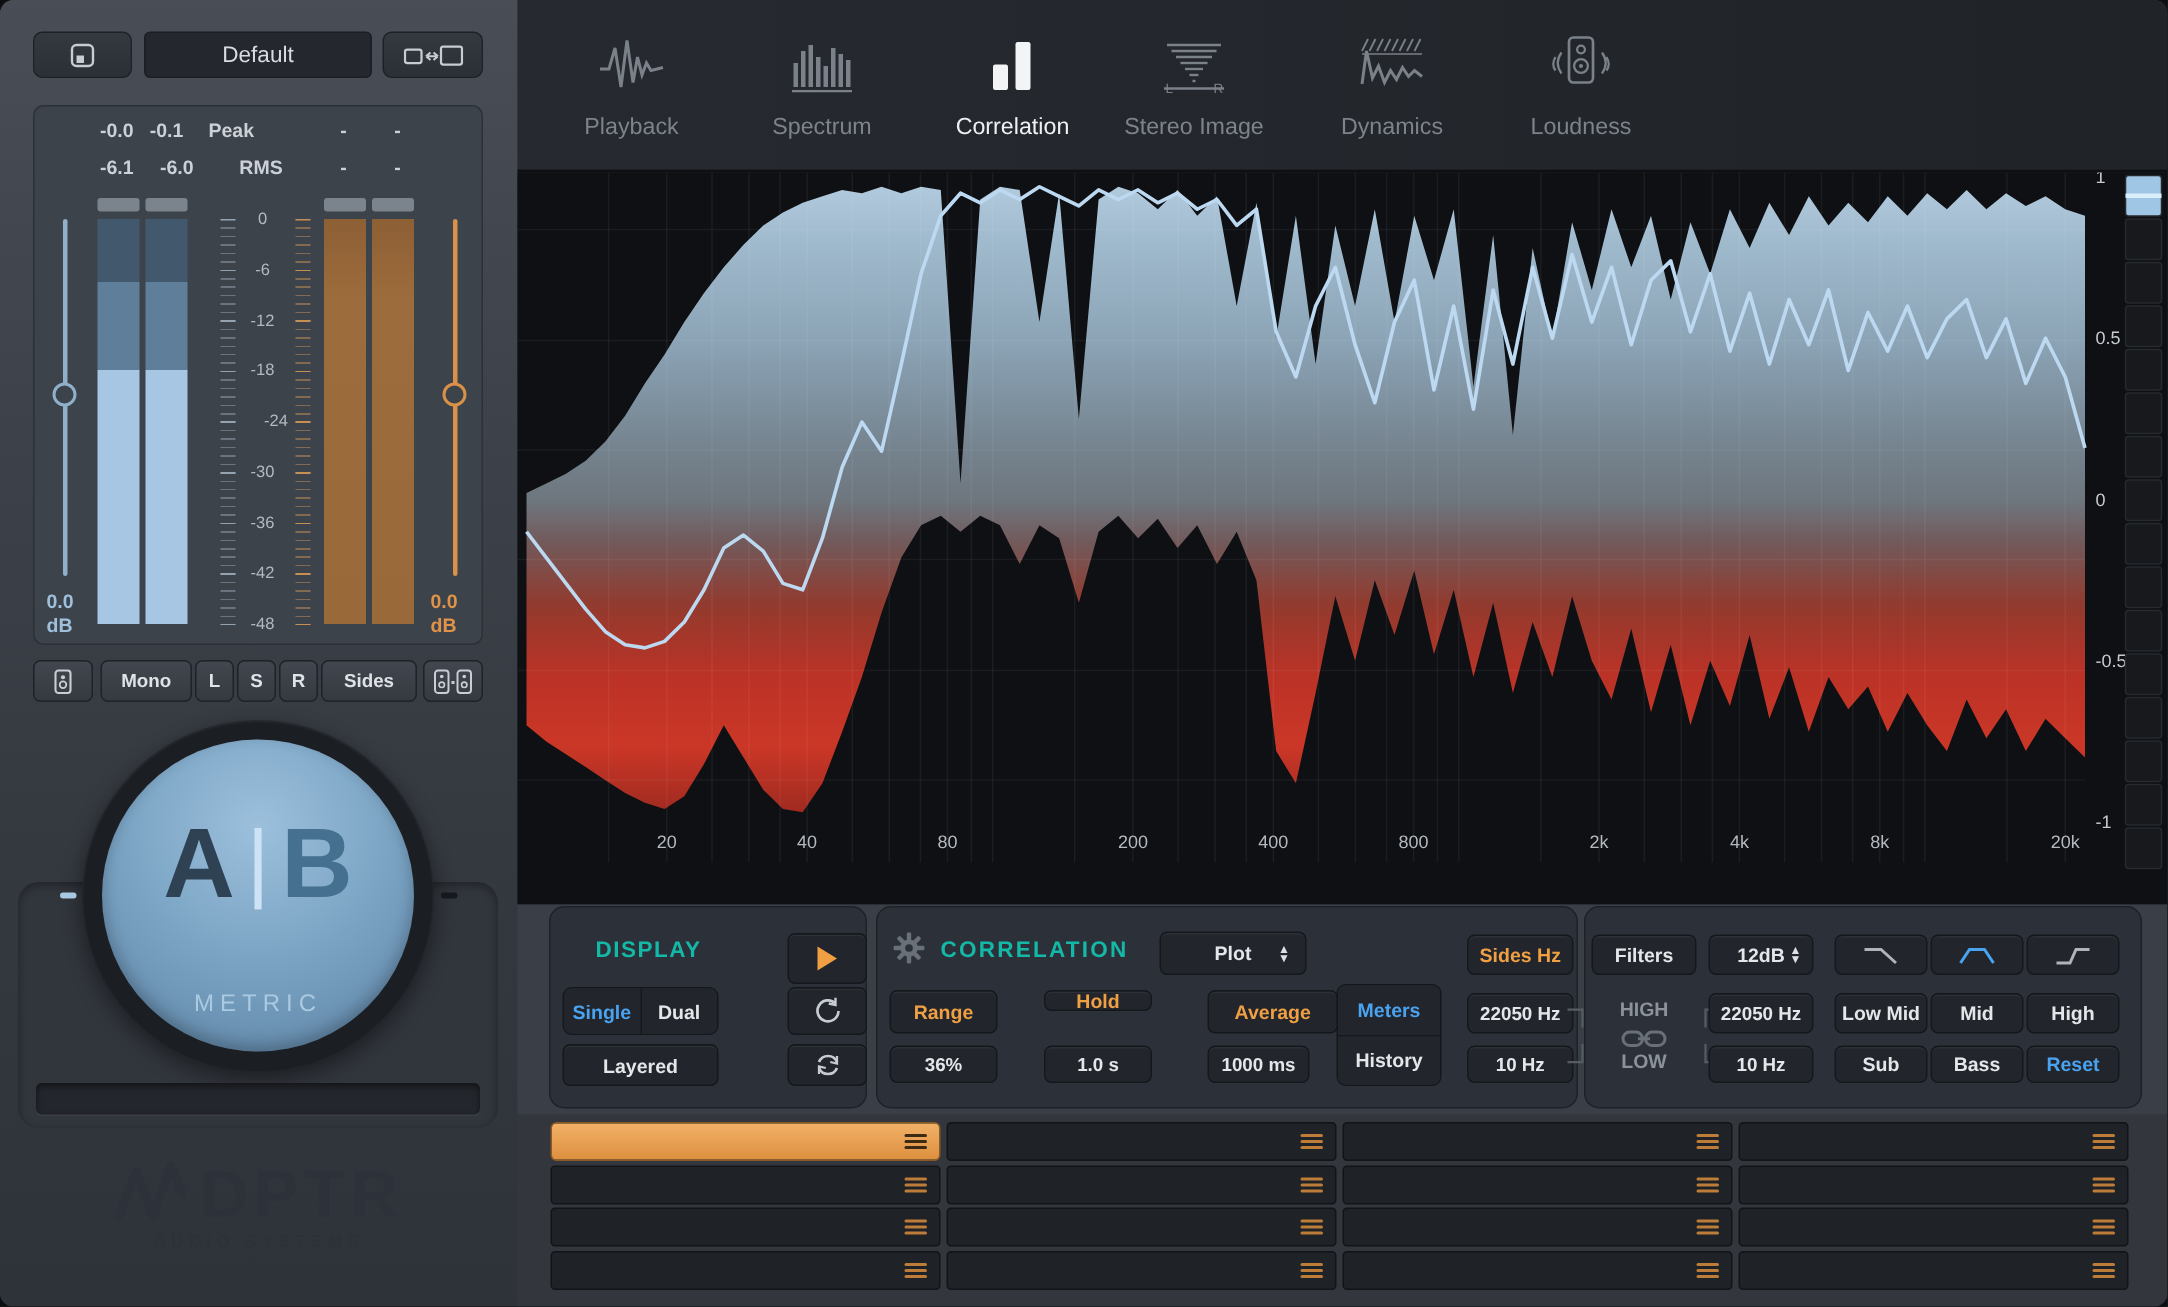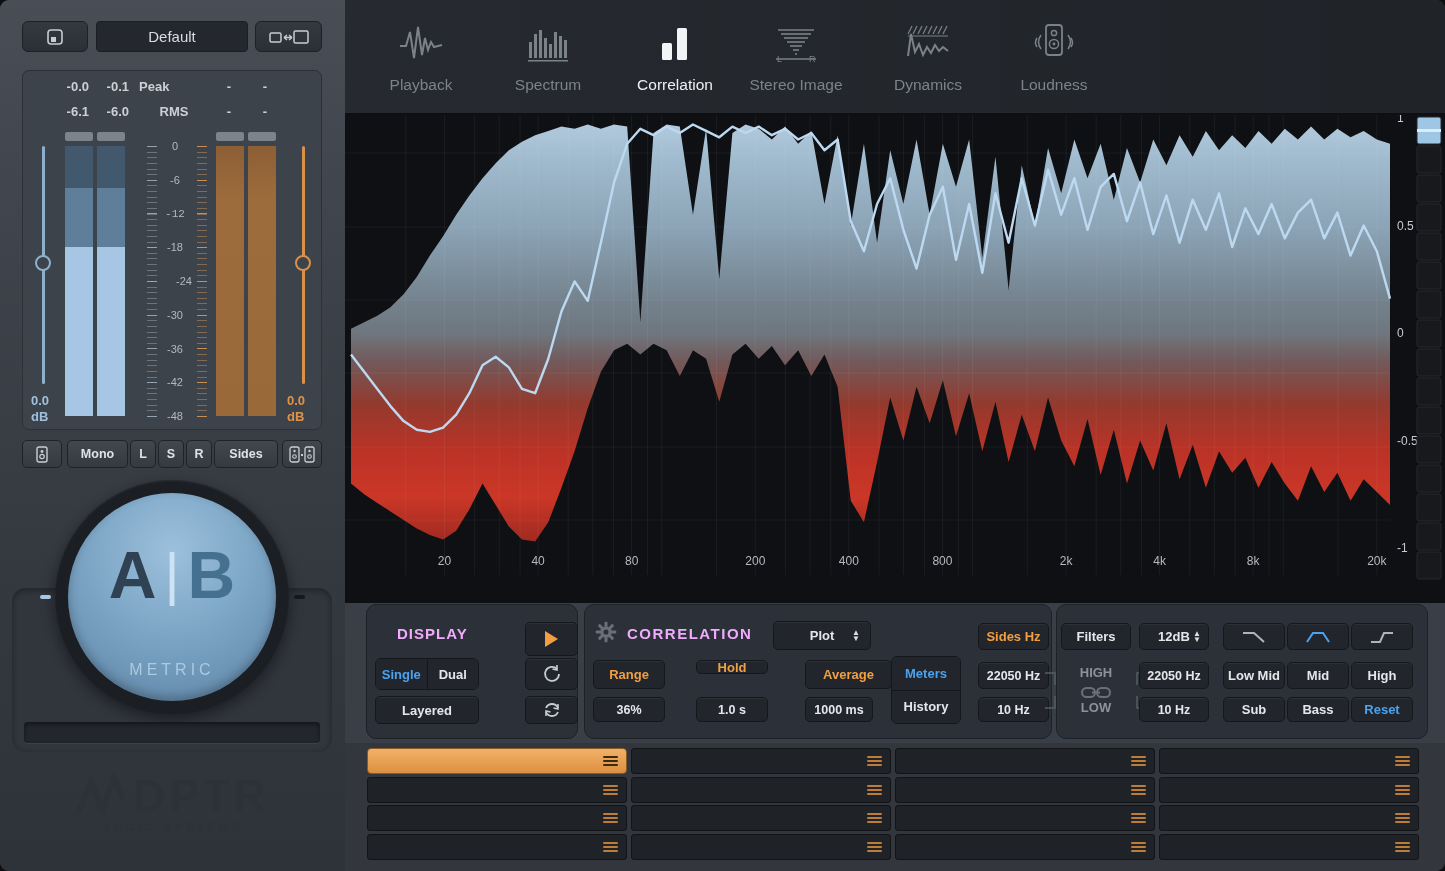--- a/index.html
+++ b/index.html
@@ -42,21 +42,21 @@
   #nav{position:absolute;left:345px;top:0;width:1100px;height:115px;background:linear-gradient(90deg,#26292f,#202328);border-bottom:2px solid #0d0f12;}
   .nav-item{position:absolute;top:18px;width:120px;height:86px;text-align:center;color:#7d838b;}
   .nav-item .nlabel{position:absolute;left:0;top:58px;width:100%;font-size:15.5px;}
   .nav-item .nicon{position:absolute;left:38px;top:4px;width:44px;height:44px;}
   .nav-item.active{color:#eef1f4;}
   
   #plot{position:absolute;left:345px;top:115px;width:1100px;height:488px;background:#0e1013;}
   
   #controls{position:absolute;left:345px;top:603px;width:1100px;height:140px;background:#3a3f47;}
   .panel{position:absolute;top:1px;height:135px;background:#2c3139;border:1px solid #1e2126;border-radius:10px;}
-  .ptitle{position:absolute;color:#f0abfc;font-weight:bold;}
+  .ptitle{position:absolute;color:#14b8a6;font-weight:bold;}
   .cbtn{position:absolute;background:#22262c;border:1px solid #14171b;border-radius:5px;color:#e4e7ea;font-size:13px;font-weight:bold;display:flex;align-items:center;justify-content:center;box-shadow:inset 0 1px 0 rgba(255,255,255,.05);}
   .cbtn.orange{color:#f0a043;}
   .cbtn.blue{color:#4aa3f0;}
   .btn-pair{position:absolute;border:1px solid #14171b;border-radius:6px;overflow:hidden;display:flex;}
   .btn-pair>div{background:#22262c;color:#e4e7ea;font-size:13px;font-weight:bold;display:flex;align-items:center;justify-content:center;}
   .btn-col{position:absolute;border:1px solid #14171b;border-radius:6px;overflow:hidden;display:flex;flex-direction:column;}
   .btn-col>div{background:#22262c;color:#e4e7ea;font-size:13px;font-weight:bold;display:flex;align-items:center;justify-content:center;flex:1;}
   .spinner{display:inline-flex;flex-direction:column;line-height:6px;font-size:8px;color:#dde1e5;}
   
   #snapshots{position:absolute;left:345px;top:743px;width:1100px;height:128px;background:#33373d;}
@@ -84,21 +84,21 @@
     <div class="tl-btn" style="left:255px;top:21px;width:67px;">
       <svg width="40" height="16" viewBox="0 0 40 16">
           <rect x="1" y="4" width="11" height="9" rx="1.5" fill="none" stroke="#c7ccd2" stroke-width="1.5"></rect>
           <path d="M15 8.5 h8 M15 8.5 l3-2.5 M15 8.5 l3 2.5 M23 8.5 l-3-2.5 M23 8.5 l-3 2.5" stroke="#c7ccd2" stroke-width="1.4" fill="none"></path>
           <rect x="25" y="2" width="14" height="12" rx="1.5" fill="none" stroke="#c7ccd2" stroke-width="1.5"></rect>
         </svg>
     </div>
 
     <div id="meter-panel">
       <div class="mtxt mnum" style="left:30px;top:8px;">-0.0</div>
-      <div class="mtxt mnum" style="left:70px;top:8px;">-0.1</div>
+      <div class="mtxt mnum" style="left:70px;top:8px;text-align:center;">-0.1</div>
       <div class="mtxt" style="left:116px;top:8px;width:70px;">Peak</div>
       <div class="mtxt" style="left:192px;top:8px;width:28px;text-align:center;">-</div>
       <div class="mtxt" style="left:228px;top:8px;width:28px;text-align:center;">-</div>
       <div class="mtxt mnum" style="left:30px;top:33px;">-6.1</div>
       <div class="mtxt mnum" style="left:70px;top:33px;">-6.0</div>
       <div class="mtxt" style="left:116px;top:33px;width:70px;text-align:center;">RMS</div>
       <div class="mtxt" style="left:192px;top:33px;width:28px;text-align:center;">-</div>
       <div class="mtxt" style="left:228px;top:33px;width:28px;text-align:center;">-</div>
 
       <div class="bar-cap" style="left:42px;"></div>
@@ -107,21 +107,21 @@
       <div class="bar-cap" style="left:225px;"></div>
       <div class="vbar blue" style="left:42px;"></div>
       <div class="vbar blue" style="left:74px;"></div>
       <div class="vbar orange" style="left:193px;"></div>
       <div class="vbar orange" style="left:225px;"></div>
       <div class="tickstrip l" style="left:124px;"></div>
       <div class="tickstrip r" style="left:174px;"></div>
       <div id="scale-labels">
           <div class="scale-label" style="left: 131px; top: 69px;">0</div>
           <div class="scale-label" style="left: 131px; top: 102.75px;">-6</div>
-          <div class="scale-label" style="left: 131px; top: 136.5px; font-family: Liberation Mono, monospace;">-12</div>
+          <div class="scale-label" style="left: 131px; top: 136.5px;">-12</div>
           <div class="scale-label" style="left: 131px; top: 170.25px;">-18</div>
           <div class="scale-label" style="left: 140px; top: 204px;">-24</div>
           <div class="scale-label" style="left: 131px; top: 237.75px;">-30</div>
           <div class="scale-label" style="left: 131px; top: 271.5px;">-36</div>
           <div class="scale-label" style="left: 131px; top: 305.25px;">-42</div>
           <div class="scale-label" style="left: 131px; top: 339px;">-48</div>
         </div>
 
       <div class="fader-track" style="left:19px;background:#8fb0cb;"></div>
       <div class="fader-knob" style="left:12px;top:184px;border:2px solid #8fb0cb;"></div>

